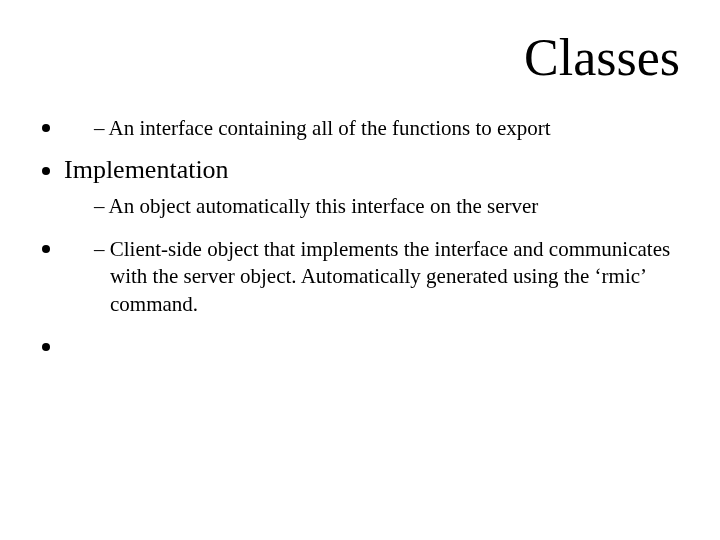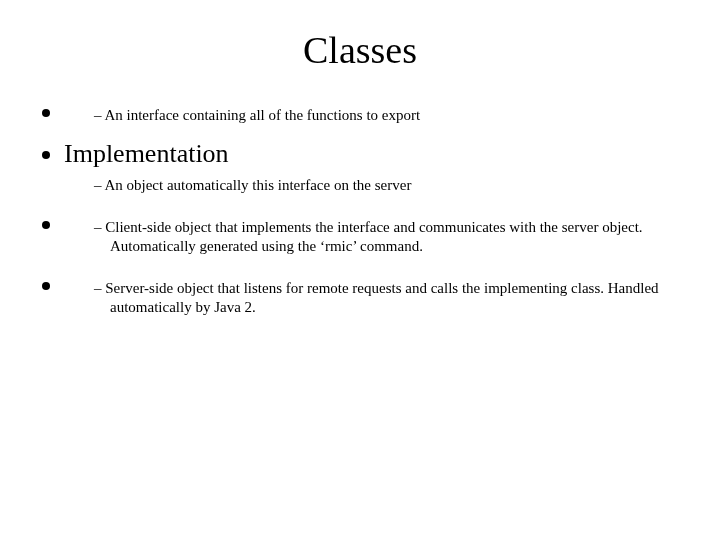--- a/index.html
+++ b/index.html
@@ -11,42 +11,42 @@
     font-family: "Times New Roman", Times, serif;
     color: #000000;
   }
   .slide {
     box-sizing: border-box;
     width: 720px;
     height: 540px;
     padding: 18px 40px 20px 40px;
   }
   .title {
-    text-align: center;
-    font-size: 38px;
+    text-align: right;
+    font-size: 52px;
     margin: 10px 0 24px 0;
     font-weight: normal;
   }
   ul.level1 {
     list-style: disc;
     margin: 0 0 0 24px;
     padding: 0;
   }
   ul.level1 > li {
     font-size: 26px;
     margin: 0 0 4px 0;
     line-height: 1.25;
   }
   ul.level2 {
     list-style: none;
     margin: 6px 0 12px 30px;
     padding: 0;
   }
   ul.level2 > li {
-    font-size: 15px;
+    font-size: 21px;
     line-height: 1.3;
     margin-bottom: 4px;
     text-indent: -16px;
     padding-left: 16px;
   }
   ul.level2 > li::before {
     content: "– ";
   }
 </style>
 </head>
@@ -65,18 +65,15 @@
       <ul class="level2">
         <li>An object automatically this interface on the server</li>
       </ul>
     </li>
     <li>
       <ul class="level2">
         <li>Client-side object that implements the interface and communicates with the server object.  Automatically generated using the ‘rmic’ command.</li>
       </ul>
     </li>
     <li>
-      <ul class="level2">
-        <li>Server-side object that listens for remote requests and calls the implementing class.  Handled automatically by Java 2.</li>
-      </ul>
     </li>
   </ul>
 </div>
 
 </body></html>

